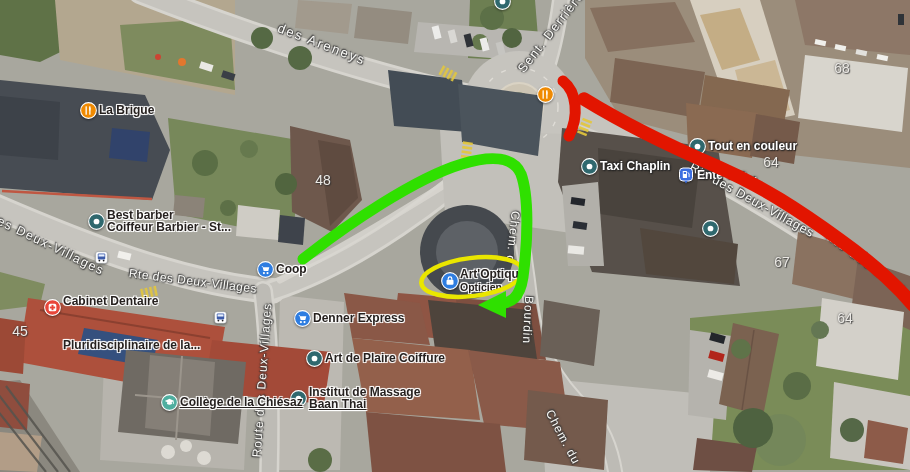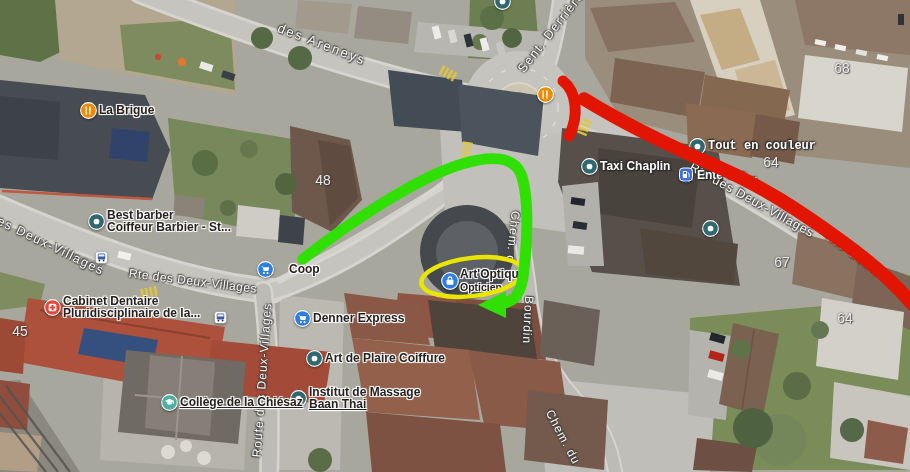--- a/index.html
+++ b/index.html
@@ -283,31 +283,31 @@
       </div>
       <div class="poi">
         <span class="icon" style="left: 43.5px; top: 298.5px;"><svg width="17" height="17" viewBox="0 0 16 16">
             <circle cx="8" cy="8" r="7.4" fill="#e8463a" stroke="#fff" stroke-width="1"></circle>
             <rect x="4.4" y="4.4" width="7.2" height="7.2" rx="1.6" fill="#fff"></rect>
             <rect x="7.1" y="5.5" width="1.8" height="5" fill="#e8463a"></rect>
             <rect x="5.5" y="7.1" width="5" height="1.8" fill="#e8463a"></rect>
           </svg></span>
         <div class="poi-label dark" style="top: 295px; left: 63px;">
           <span style="display: block;">Cabinet Dentaire</span>
-          <span style="display: block;">Pluridisciplinaire de la...</span>
+          <span style="display: block; margin-top: 32px;">Pluridisciplinaire de la...</span>
         </div>
       </div>
       <div class="poi">
         <span class="icon" style="left: 256.5px; top: 260.5px;"><svg width="17" height="17" viewBox="0 0 16 16">
             <circle cx="8" cy="8" r="7.4" fill="#2e7de1" stroke="#fff" stroke-width="1"></circle>
             <path d="M3.8 4.6 h1.6 l.5 1.2 h5.7 l-1 3.7 h-4.3 l-1.2-4.3 z" fill="#fff"></path>
             <circle cx="6.5" cy="11.4" r="1" fill="#fff"></circle>
             <circle cx="9.9" cy="11.4" r="1" fill="#fff"></circle>
           </svg></span>
-        <div class="poi-label dark" style="top: 263px; left: 289px;">
+        <div class="poi-label dark" style="top: 263px; left: 276px;">
           <span style="display: block;">Coop</span>
         </div>
       </div>
       <div class="poi">
         <span class="icon" style="left: 293.5px; top: 309.5px;"><svg width="17" height="17" viewBox="0 0 16 16">
             <circle cx="8" cy="8" r="7.4" fill="#2e7de1" stroke="#fff" stroke-width="1"></circle>
             <path d="M3.8 4.6 h1.6 l.5 1.2 h5.7 l-1 3.7 h-4.3 l-1.2-4.3 z" fill="#fff"></path>
             <circle cx="6.5" cy="11.4" r="1" fill="#fff"></circle>
             <circle cx="9.9" cy="11.4" r="1" fill="#fff"></circle>
           </svg></span>
@@ -382,21 +382,21 @@
             <circle cx="8" cy="8" r="7.4" fill="#2f686e" stroke="#fff" stroke-width="1"></circle>
             <circle cx="8" cy="8" r="2.7" fill="#fff"></circle>
           </svg></span>
       </div>
       <div class="poi">
         <span class="icon" style="left: 688.5px; top: 137.5px;"><svg width="17" height="17" viewBox="0 0 16 16">
             <circle cx="8" cy="8" r="7.4" fill="#2f686e" stroke="#fff" stroke-width="1"></circle>
             <circle cx="8" cy="8" r="2.7" fill="#fff"></circle>
           </svg></span>
         <div class="poi-label light" style="top: 140px; left: 708px;">
-          <span style="display: block; font-family: Liberation Mono, monospace;">Tout en couleur</span>
+          <span style="display: block;">Tout en couleur</span>
         </div>
       </div>
       <div class="poi">
         <span class="icon" style="left: 94.5px; top: 249.5px;"><svg width="13" height="13" viewBox="0 0 16 16">
             <rect x="0.8" y="0.8" width="14.4" height="14.4" rx="3" fill="#fff" stroke="#9aa0a6" stroke-width="0.6"></rect>
             <rect x="3.4" y="3" width="9.2" height="7.6" rx="1.4" fill="#3c5ba9"></rect>
             <rect x="4.3" y="4.1" width="7.4" height="2.7" fill="#e8f0fe"></rect>
             <circle cx="5.4" cy="11.8" r="1.1" fill="#202124"></circle>
             <circle cx="10.6" cy="11.8" r="1.1" fill="#202124"></circle>
           </svg></span>

